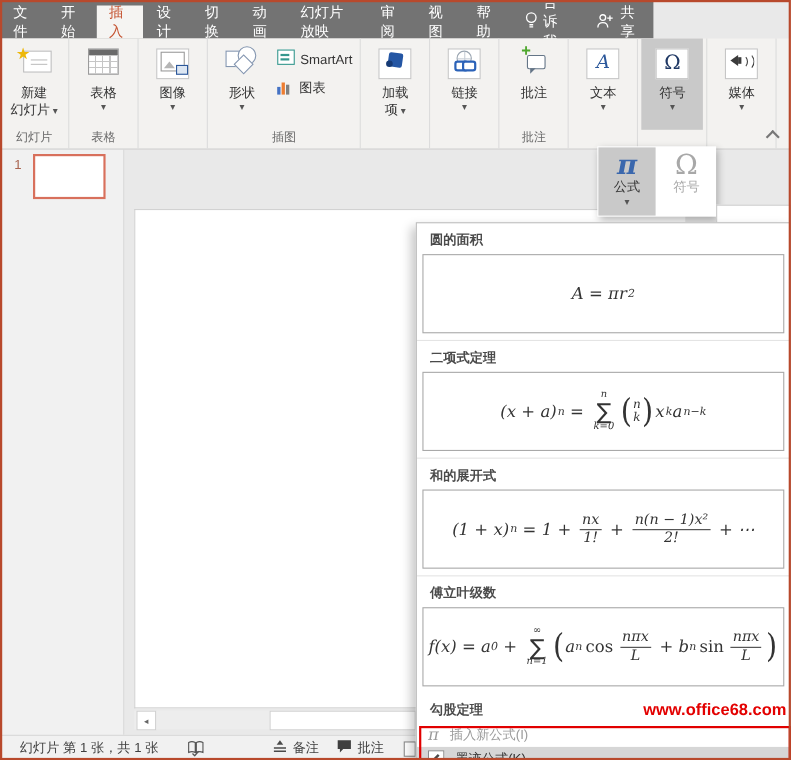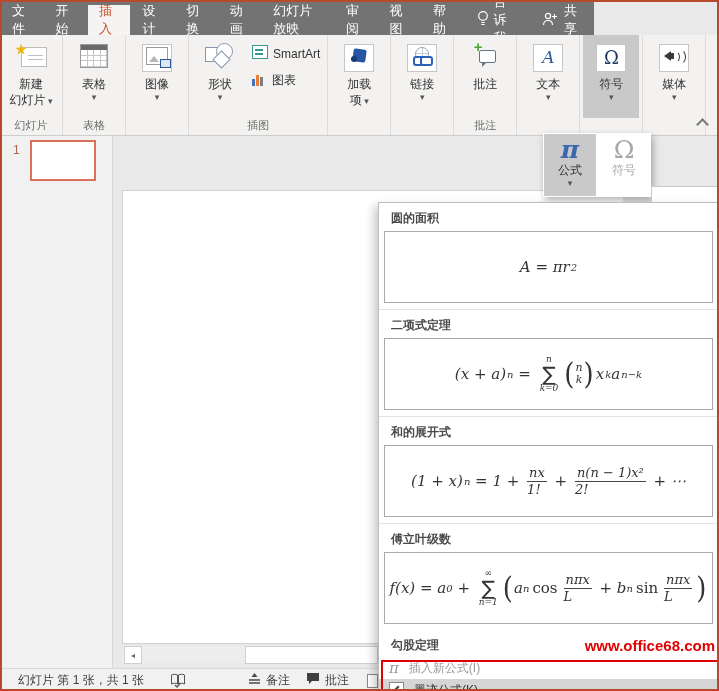--- a/index.html
+++ b/index.html
@@ -122,21 +122,21 @@
   .eq-sec{padding:5px 5px 6px;}
   .eq-sec + .eq-sec{border-top:1px solid #e4e4e4;}
   .eq-sec.hdr-only{padding-bottom:0;}
   .eq-title{font-size:12px;font-weight:bold;color:#4a4a4a;margin:3px 0 5px 7px;line-height:15px;}
   .eq-box{border:1px solid #a9a9a9;height:70px;display:flex;align-items:center;justify-content:center;}
   .eq{font-family:"DejaVu Serif",serif;font-style:italic;font-size:15px;color:#333;
       display:flex;align-items:center;white-space:pre;}
   .eq sup{font-size:10px;margin-left:1px;}
   .eq sub{font-size:10px;}
   .eq .up{font-style:normal;margin:0 3px;}
-  .frac{display:inline-flex;flex-direction:column;align-items:flex-start;margin:0 3px;font-size:13px;line-height:1.2;}
+  .frac{display:inline-flex;flex-direction:column;align-items:center;margin:0 3px;font-size:13px;line-height:1.2;}
   .frac .fn{border-bottom:1px solid #444;padding:0 2px;}
   .sum{display:inline-flex;flex-direction:column;align-items:center;margin:0 4px;font-size:9px;line-height:1.1;}
   .sum .sig{font-size:20px;line-height:.95;font-style:normal;font-family:"DejaVu Sans",sans-serif;color:#333;}
   .binom{display:inline-flex;align-items:center;margin:0 1px;}
   .binom .col{display:inline-flex;flex-direction:column;align-items:center;font-size:11px;line-height:1.05;}
   .bigp{font-style:normal;font-size:26px;transform:scaleY(1.15);display:inline-block;margin:0 1px;font-weight:300;}
   .menu-item{height:20px;margin-top:1px;display:flex;align-items:center;padding-left:10px;gap:10px;
              font-size:12px;color:#333;}
   .menu-item.dis{color:#9b9b9b;}
   .menu-item.hl{background:#d6d6d6;height:22px;}

